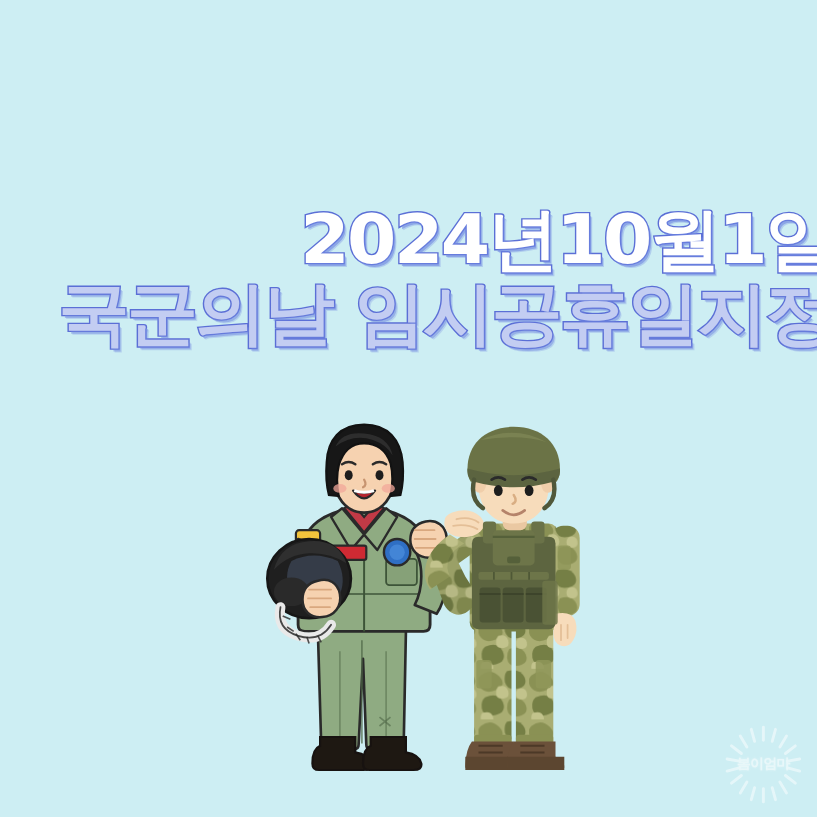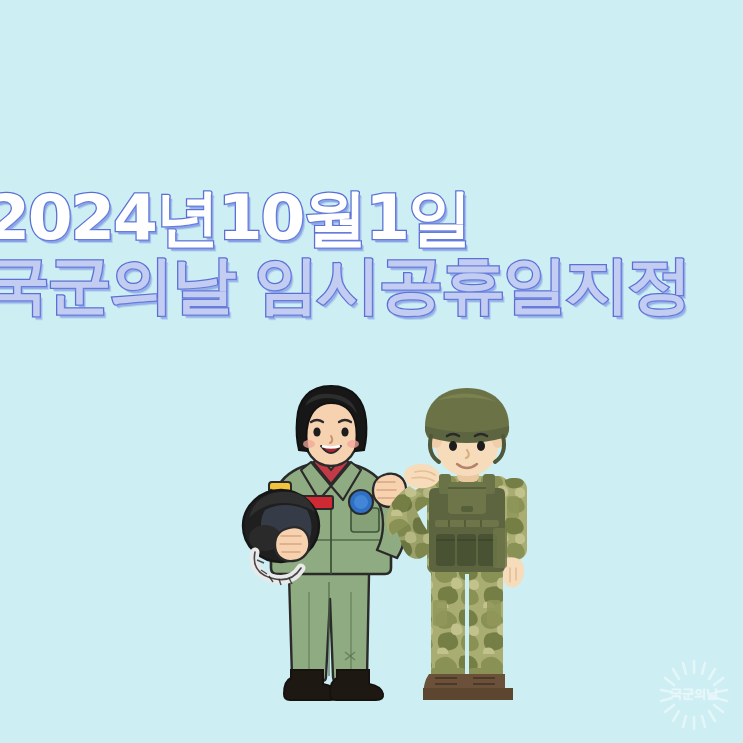--- a/index.html
+++ b/index.html
@@ -14,21 +14,21 @@
     width:743px;height:743px;
     background:#cdeef3;
     overflow:hidden;
   }
 
   
   #headline{
     position:absolute;
     left:0;top:188px;
     width:743px;
-    text-align:left;
+    text-align:right;
     user-select:none;
   }
   .hl-line{
     display:block;
     font-weight:900;
     letter-spacing:-0.035em;
     line-height:0.96;
     white-space:nowrap;
     font-family:"DejaVu Sans","Liberation Sans",sans-serif;
   }
@@ -296,16 +296,16 @@
         <line x1="30" y1="74" x2="33" y2="63"></line>
         <line x1="20" y1="68" x2="26" y2="58"></line>
         <line x1="12" y1="59" x2="21" y2="52"></line>
         <line x1="8" y1="48" x2="19" y2="45"></line>
         <line x1="8" y1="37" x2="19" y2="39"></line>
         <line x1="12" y1="25" x2="21" y2="32"></line>
         <line x1="20" y1="16" x2="26" y2="26"></line>
         <line x1="30" y1="10" x2="33" y2="21"></line>
       </g>
     </svg>
-    <div id="wm-text">국군의날</div>
+    <div id="wm-text">봄이엄마</div>
   </div>
 
 </div>
 
 </body></html>

